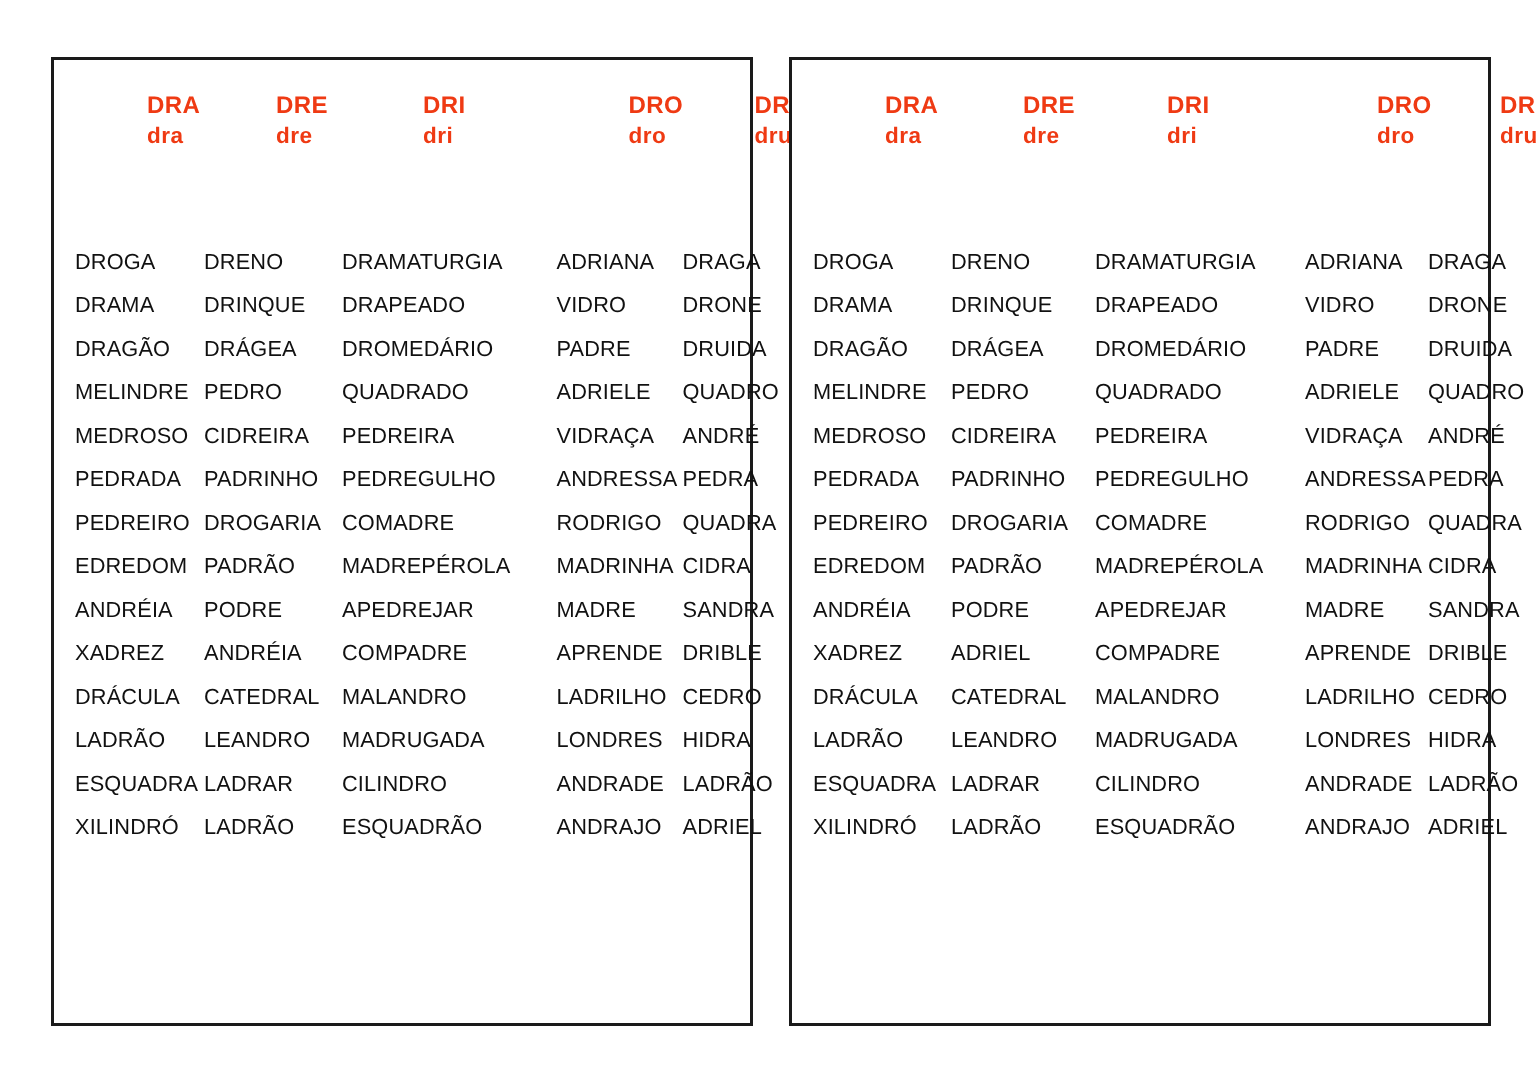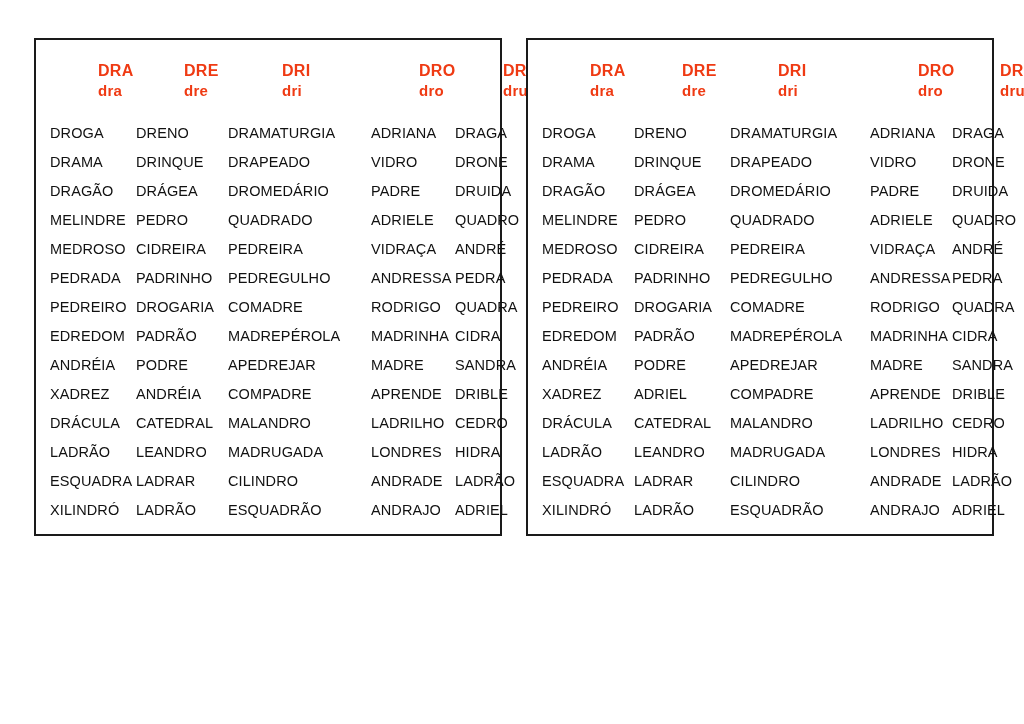--- a/index.html
+++ b/index.html
@@ -20,21 +20,21 @@
     width: 1024px;
     height: 724px;
     display: flex;
     flex-direction: row;
     justify-content: space-between;
     padding: 38px 30px 40px 34px;
     box-sizing: border-box;
   }
   .card {
     width: 468px;
-    height: 498px;
+    height: 646px;
     border: 2px solid #1a1a1a;
     box-sizing: border-box;
     background: #ffffff;
     padding: 22px 14px 10px 14px;
     display: flex;
     flex-direction: column;
   }
   .header {
     display: grid;
     grid-template-columns: var(--cols);

